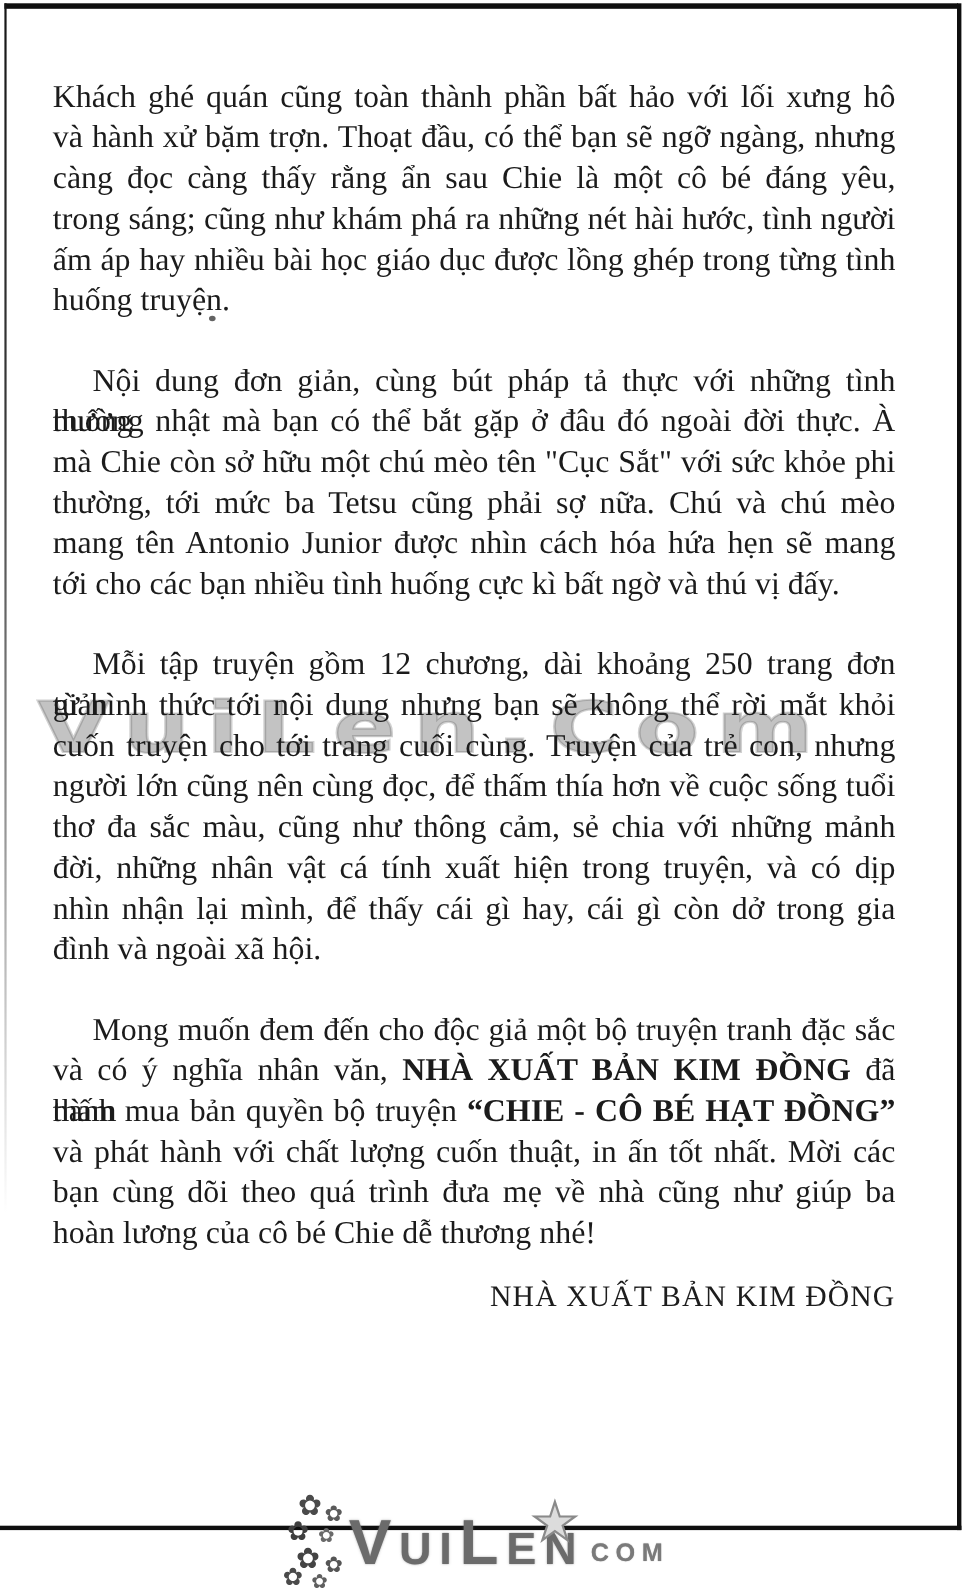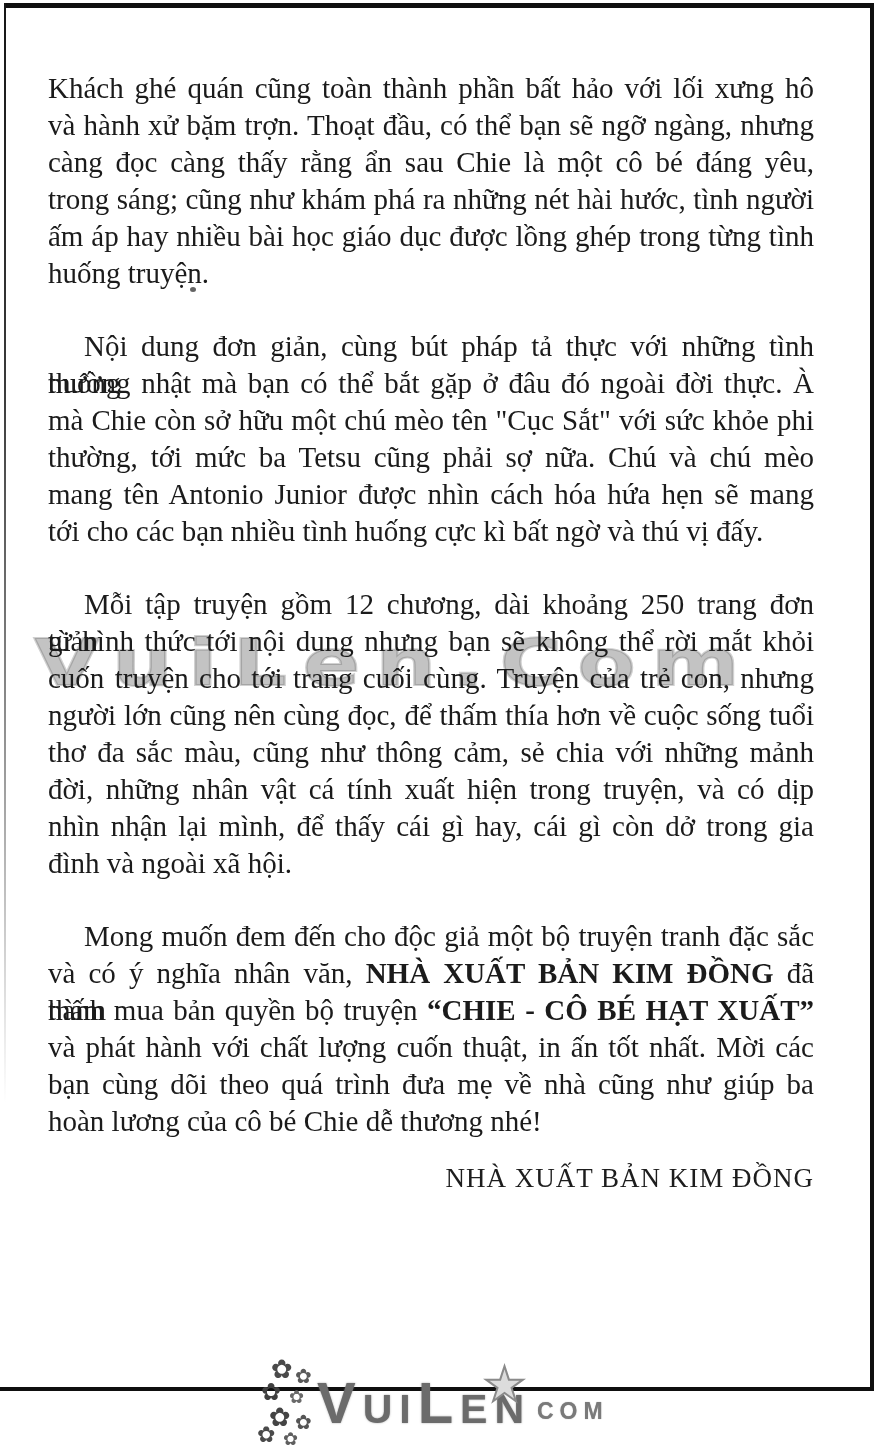--- a/index.html
+++ b/index.html
@@ -104,21 +104,21 @@
       <div class="line"><span>cuốn truyện cho tới trang cuối cùng. Truyện của trẻ con, nhưng</span></div>
       <div class="line"><span>người lớn cũng nên cùng đọc, để thấm thía hơn về cuộc sống tuổi</span></div>
       <div class="line"><span>thơ đa sắc màu, cũng như thông cảm, sẻ chia với những mảnh</span></div>
       <div class="line"><span>đời, những nhân vật cá tính xuất hiện trong truyện, và có dịp</span></div>
       <div class="line"><span>nhìn nhận lại mình, để thấy cái gì hay, cái gì còn dở trong gia</span></div>
       <div class="line last"><span>đình và ngoài xã hội.</span></div>
     </div>
     <div class="para indent">
       <div class="line"><span>Mong muốn đem đến cho độc giả một bộ truyện tranh đặc sắc</span></div>
       <div class="line"><span>và có ý nghĩa nhân văn, </span><span class="b">NHÀ XUẤT BẢN KIM ĐỒNG</span><span> đã thấm</span></div>
-      <div class="line"><span>hành mua bản quyền bộ truyện </span><span class="b">“CHIE - CÔ BÉ HẠT XUẤT”</span></div>
+      <div class="line"><span>hành mua bản quyền bộ truyện </span><span class="b">“CHIE - CÔ BÉ HẠT ĐỒNG”</span></div>
       <div class="line"><span>và phát hành với chất lượng cuốn thuật, in ấn tốt nhất. Mời các</span></div>
       <div class="line"><span>bạn cùng dõi theo quá trình đưa mẹ về nhà cũng như giúp ba</span></div>
       <div class="line last"><span>hoàn lương của cô bé Chie dễ thương nhé!</span></div>
     </div>
   </div>
 
 <div class="ink-dot"></div>
 
 <div class="signature">NHÀ XUẤT BẢN KIM ĐỒNG</div>
 

